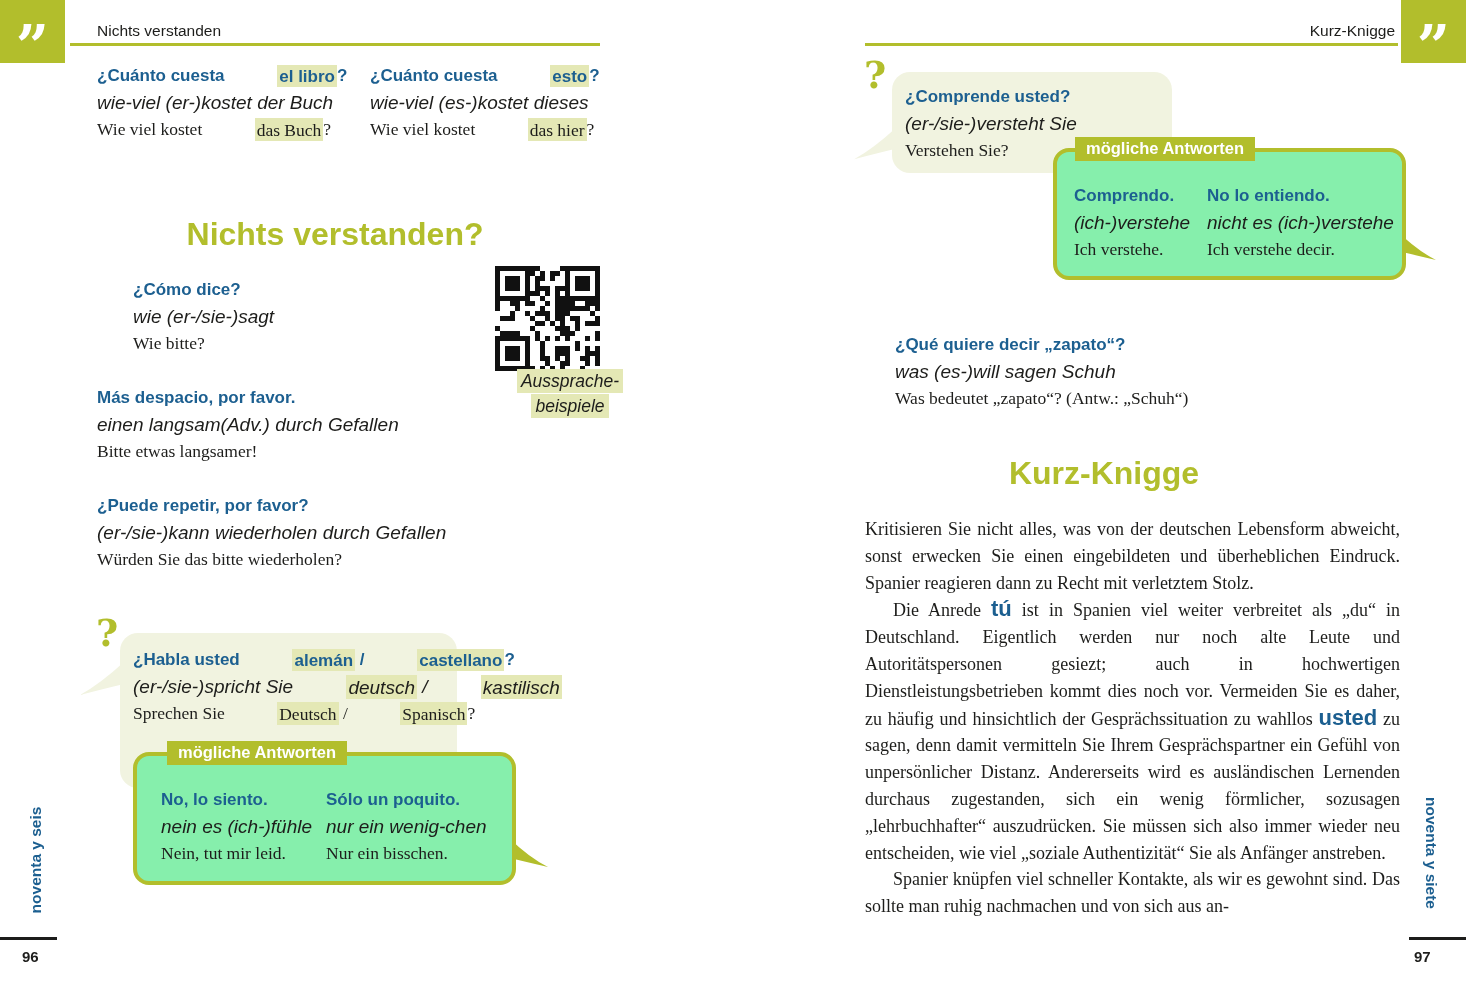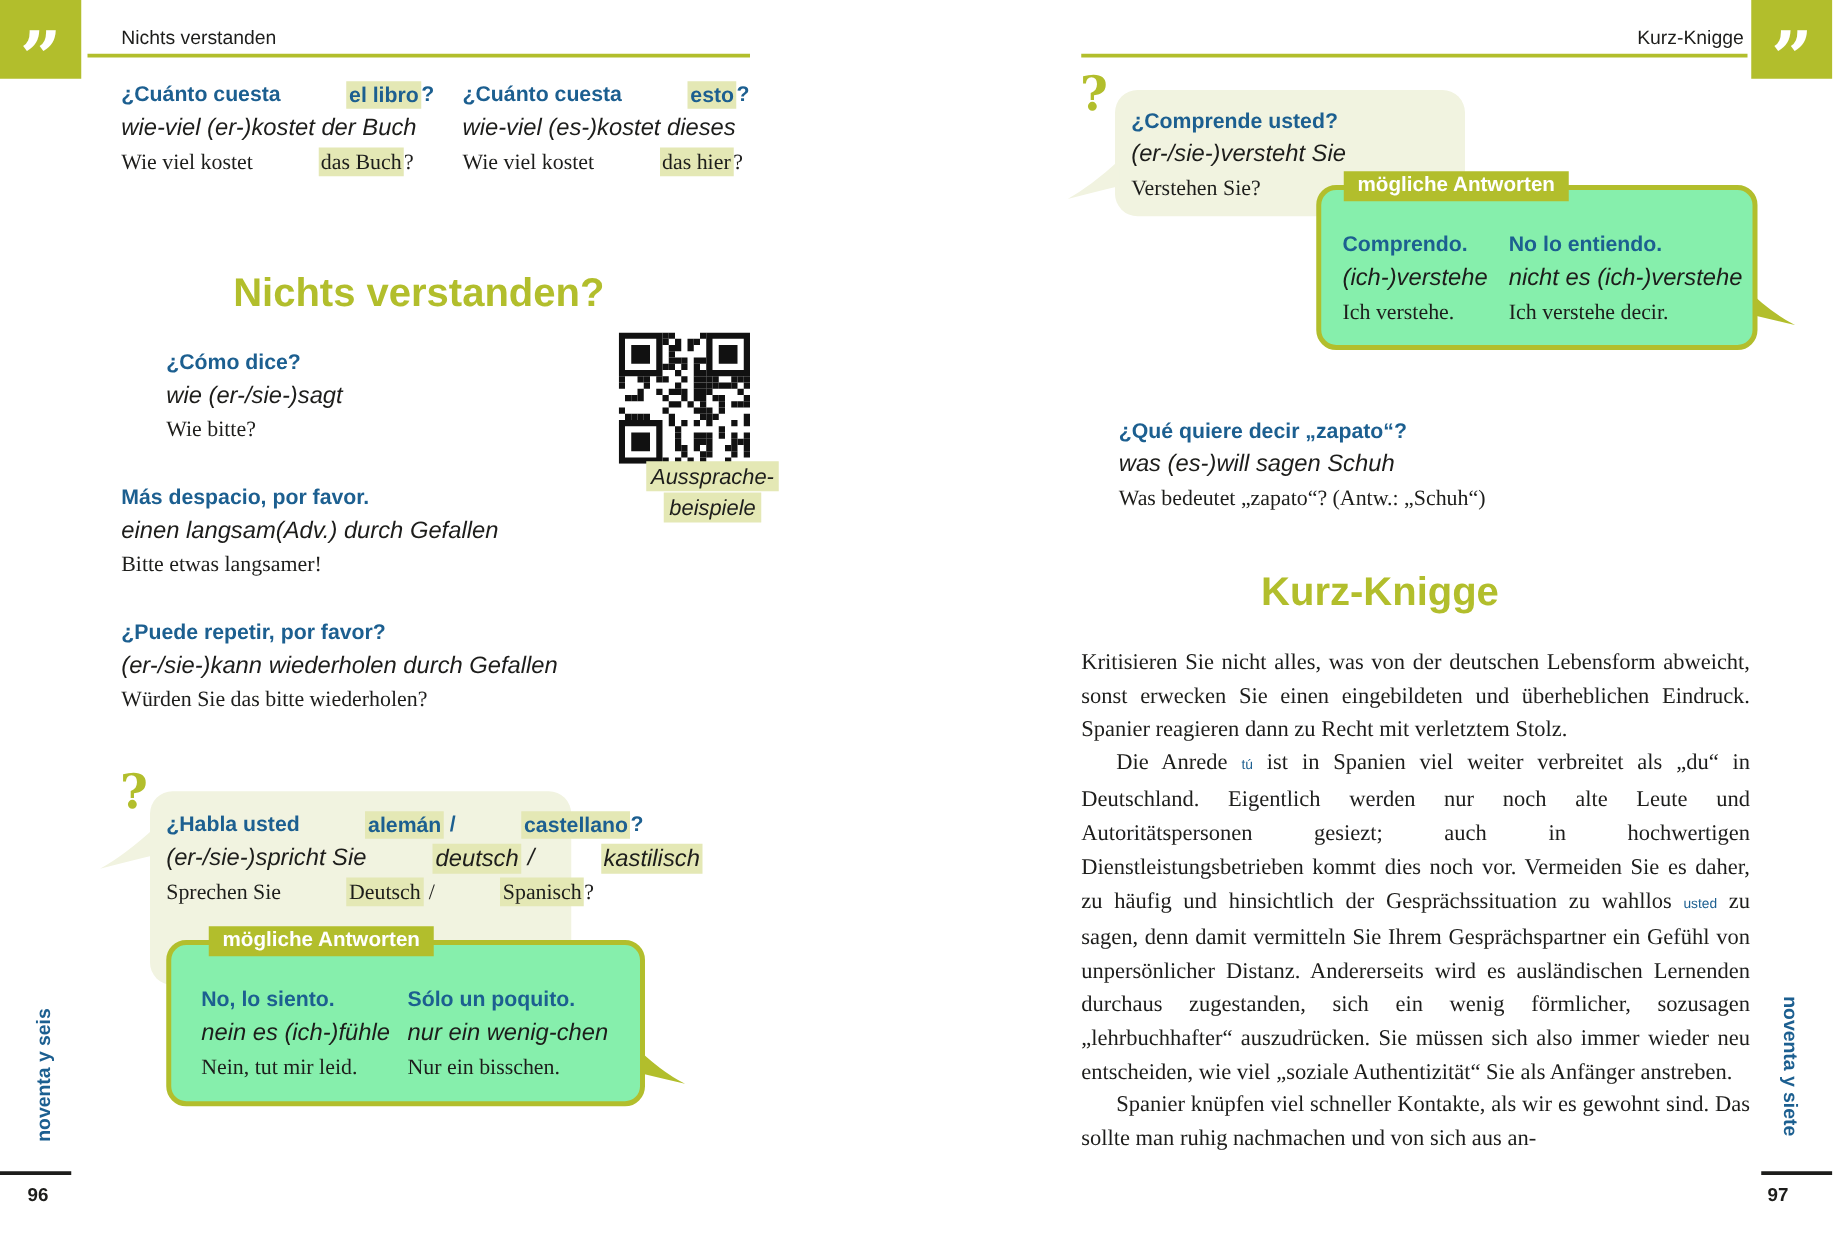--- a/index.html
+++ b/index.html
@@ -50,21 +50,21 @@
   .qr{position:absolute;width:105px;height:105px;}
   .qr-caption{position:absolute;text-align:center;}
   .cap-line{font-style:italic;font-size:17.5px;line-height:25px;color:var(--ink);}
   .cap-line .hl{padding:2px 4px;}
 
   
   .body-text{position:absolute;font-family:"Liberation Serif",serif;font-size:18px;
              line-height:26.8px;text-align:justify;color:var(--ink);hyphens:auto;}
   .body-text p{margin:0;}
   .body-text p.ind{text-indent:28px;}
-  .accent{color:var(--blue);font-weight:400;font-family:"Liberation Sans",sans-serif;font-size:11px;margin-top:45px;}
+  .accent{color:var(--blue);font-weight:700;font-family:"Liberation Sans",sans-serif;font-size:22px;margin-top:45px;}
 
   
   .footer-rule{position:absolute;top:937px;height:3px;background:var(--ink);}
   .page-num{position:absolute;top:948px;font-weight:700;font-size:15px;color:var(--ink);}
   .side-text{position:absolute;font-weight:700;font-size:15.5px;color:var(--blue);white-space:nowrap;}
 </style>
 </head>
 <body>
 
 <div class="spread">

